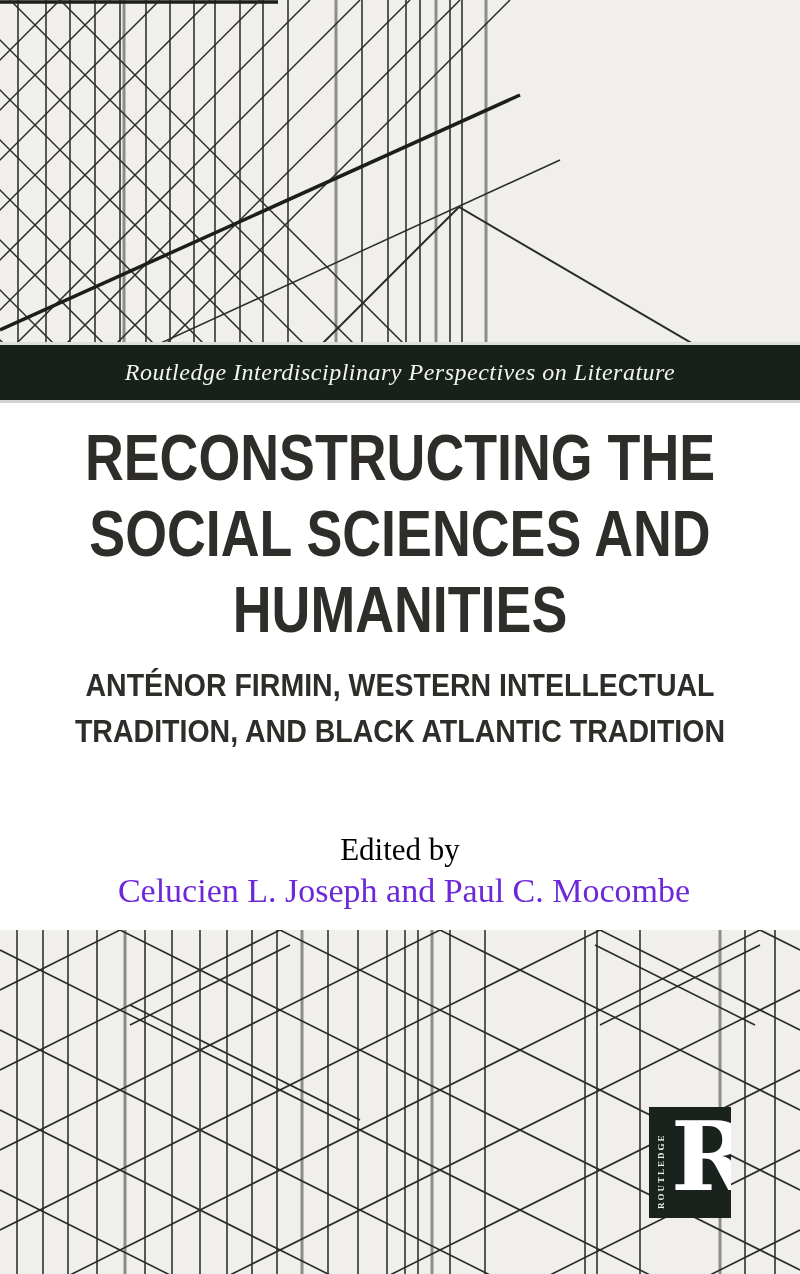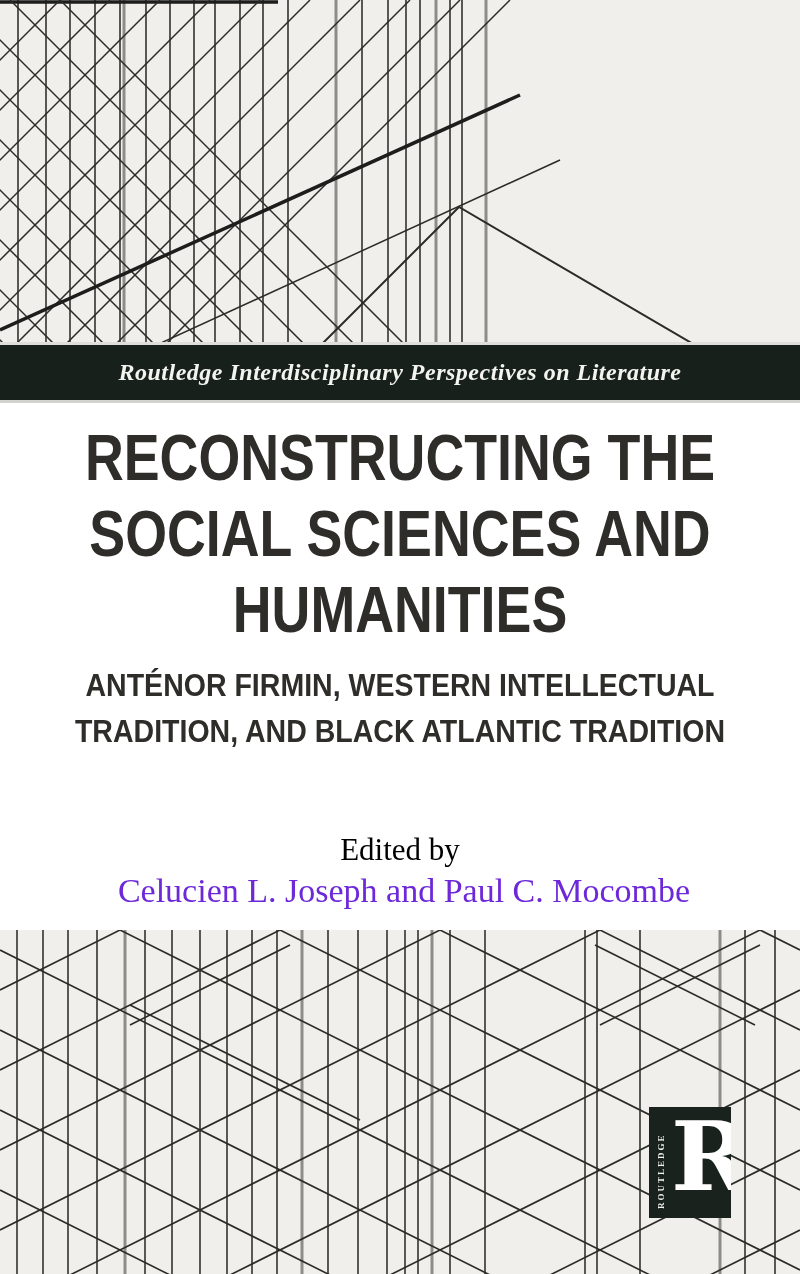--- a/index.html
+++ b/index.html
@@ -20,21 +20,21 @@
   .series-banner{
     position:absolute;left:0;top:342px;width:800px;height:61px;
     box-sizing:border-box;
     border-top:3px solid #dededa;
     border-bottom:3px solid #d2d2ce;
     display:flex;align-items:center;justify-content:center;
   }
   .series-banner-text{
     font-family:"Liberation Serif",serif;
     font-style:italic;
-    font-weight:bold;
+    font-weight:normal;
     font-size:24px;
     letter-spacing:0.5px;
     color:#f4f4ef;
   }
   .title-block{
     position:absolute;left:0;top:420px;width:800px;
     text-align:center;
     transform:scaleX(0.84);
     transform-origin:50% 0;
   }

